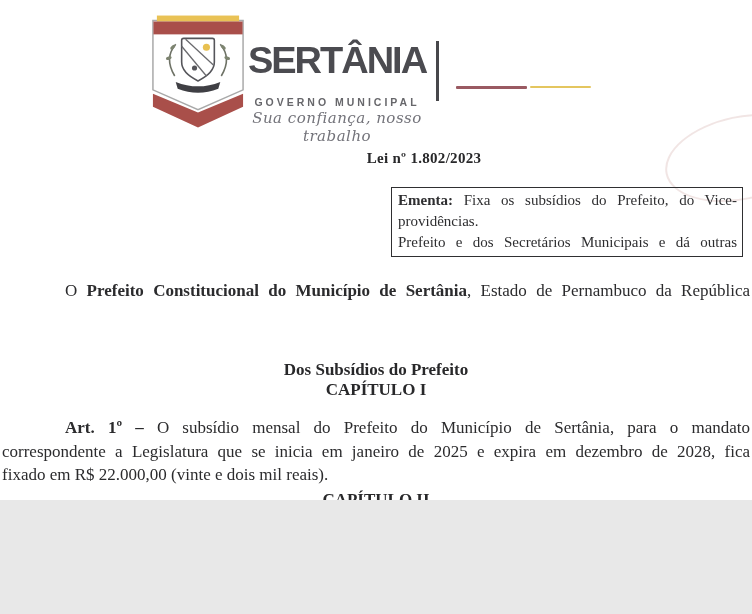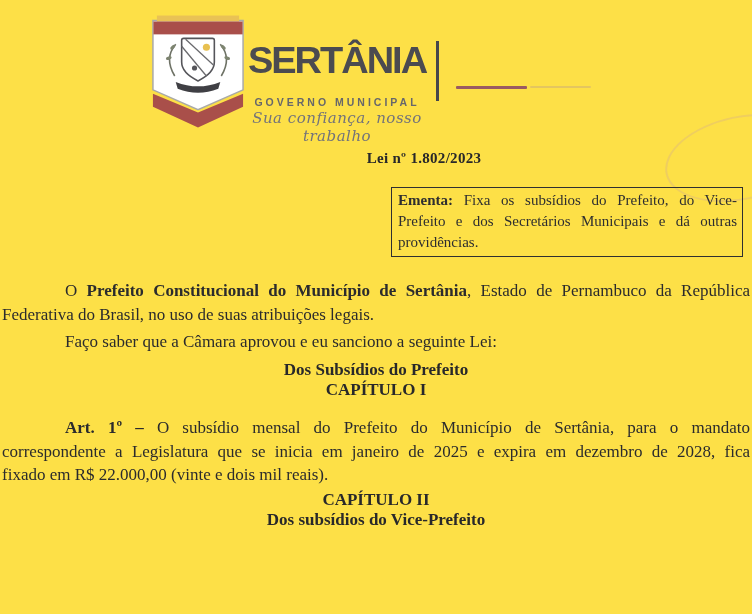--- a/index.html
+++ b/index.html
@@ -1,18 +1,18 @@
 <!DOCTYPE html>
 <html style="--crest_red: #a94f4a; --crest_yellow: #e9c255; --logo_dark: #4b4b50; --underline_maroon: #9a5a62; --underline_gold: #e4c65f; --ink: #2b2b2d;"><head>
 <meta charset="utf-8">
 <style>
   html,body{margin:0;padding:0;background:#e8e8e8;}
   .page{
-    position:relative;width:752px;height:614px;margin:0 auto;
-    background:#fde047;overflow:hidden;
+    position:relative;width:752px;height:500px;margin:0 auto;
+    background:#ffffff;overflow:hidden;
     font-family:"Liberation Serif",serif;color:#2b2b2d;
   }
   
   .crest{position:absolute;left:146px;top:12px;width:104px;height:122px;}
   .brand{position:absolute;left:244px;top:40px;width:186px;text-align:center;
          font-family:"Liberation Sans",sans-serif;}
   .wordmark{font-size:38px;font-weight:700;letter-spacing:-2px;line-height:40px;
             color:var(--logo_dark,#4b4b50);transform:scaleY(.98);}
   .gov{font-size:10.5px;font-weight:700;letter-spacing:3px;color:#67676b;margin-top:16px;}
   .tagline{font-family:"DejaVu Serif",serif;font-style:italic;font-size:15px;
@@ -78,32 +78,28 @@
 
   <div class="divider"></div>
   <div class="bar bar-maroon"></div>
   <div class="bar bar-gold"></div>
   <div class="stamp"></div>
 
   <div class="title">Lei nº 1.802/2023</div>
 
   <div class="ementa">
     <span class="line jl"><span class="b">Ementa:</span><span> Fixa os subsídios do Prefeito, do Vice-</span></span>
+    <span class="line">providências.</span>
     <span class="line jl">Prefeito e dos Secretários Municipais e dá outras</span>
-    <span class="line">providências.</span>
   </div>
 
   <div class="blk p1">
     <span class="line jl ind"><span>O </span><span class="b">Prefeito Constitucional do Município de Sertânia</span><span>, Estado de Pernambuco da República</span></span>
-    <span class="line">Federativa do Brasil, no uso de suas atribuições legais.</span>
   </div>
 
-  <div class="blk p2">
-    <span class="line ind">Faço saber que a Câmara aprovou e eu sanciono a seguinte Lei:</span>
-  </div>
 
   <div class="cap cap1">
     <span class="line">Dos Subsídios do Prefeito</span>
     <span class="line">CAPÍTULO I</span>
   </div>
 
   <div class="blk art1">
     <span class="line jl ind"><span class="b">Art. 1º – </span><span>O subsídio mensal do Prefeito do Município de Sertânia, para o mandato</span></span>
     <span class="line jl">correspondente a Legislatura que se inicia em janeiro de 2025 e expira em dezembro de 2028, fica</span>
     <span class="line">fixado em R$ 22.000,00 (vinte e dois mil reais).</span>

